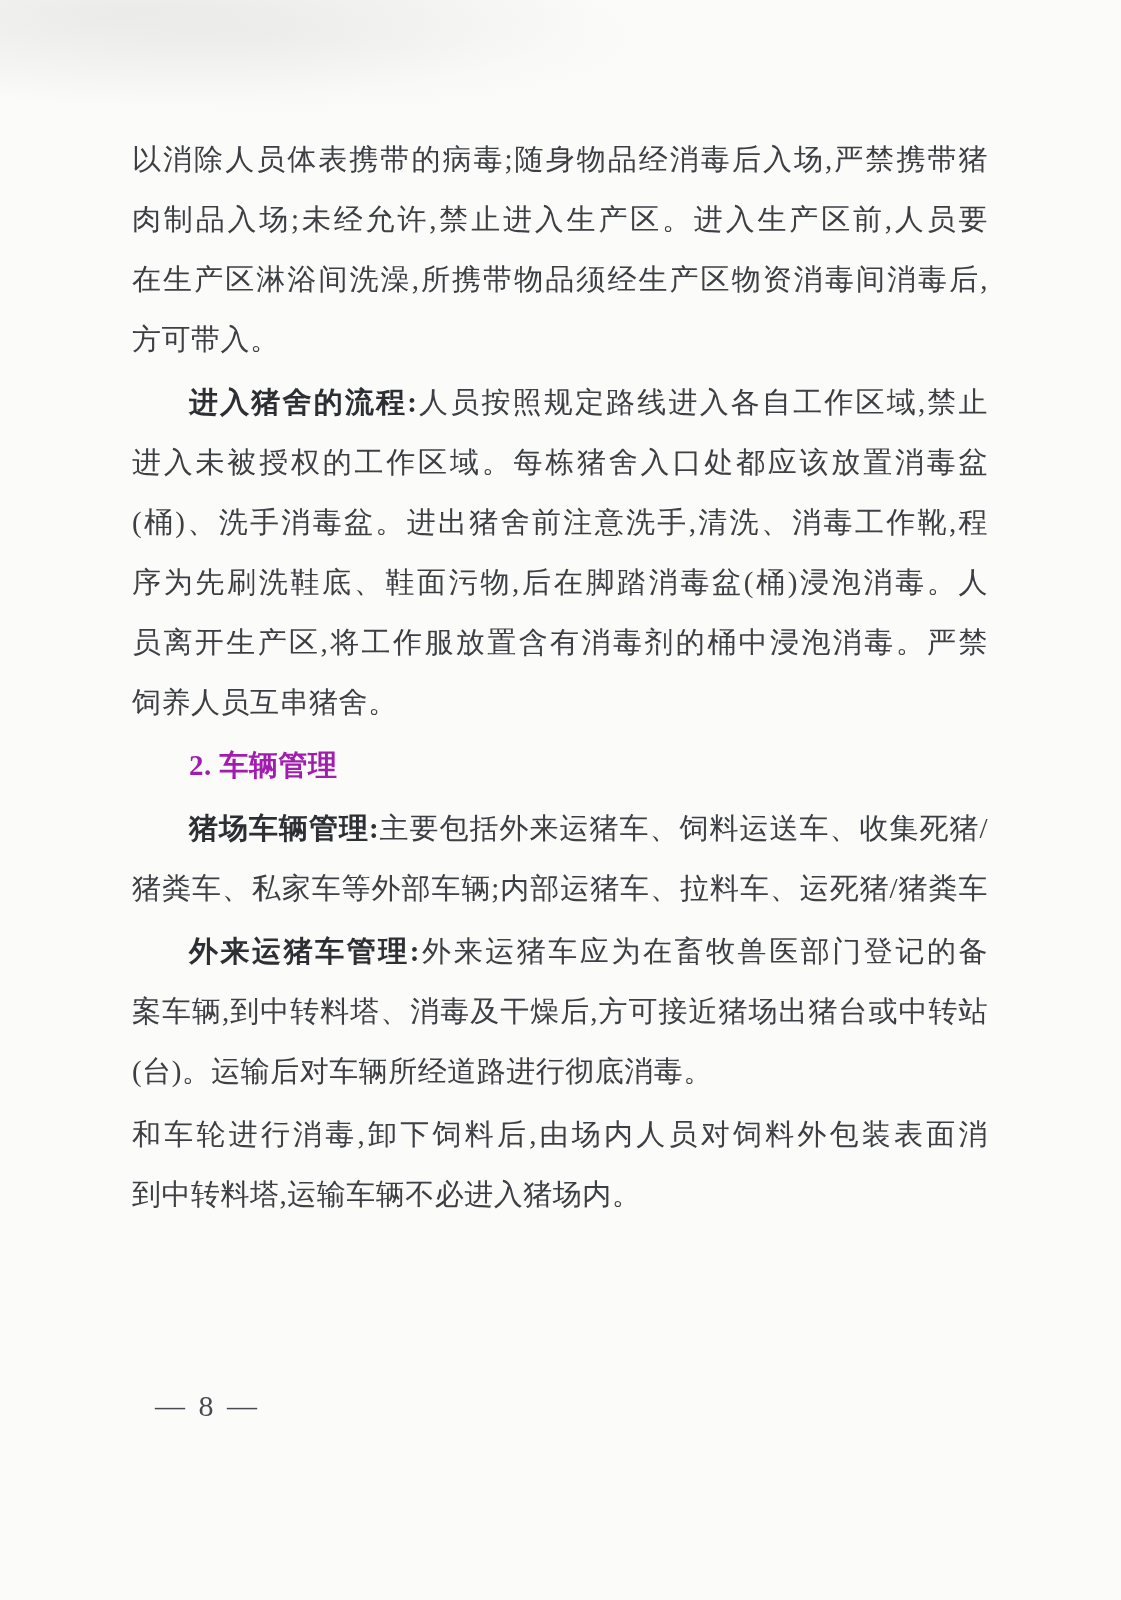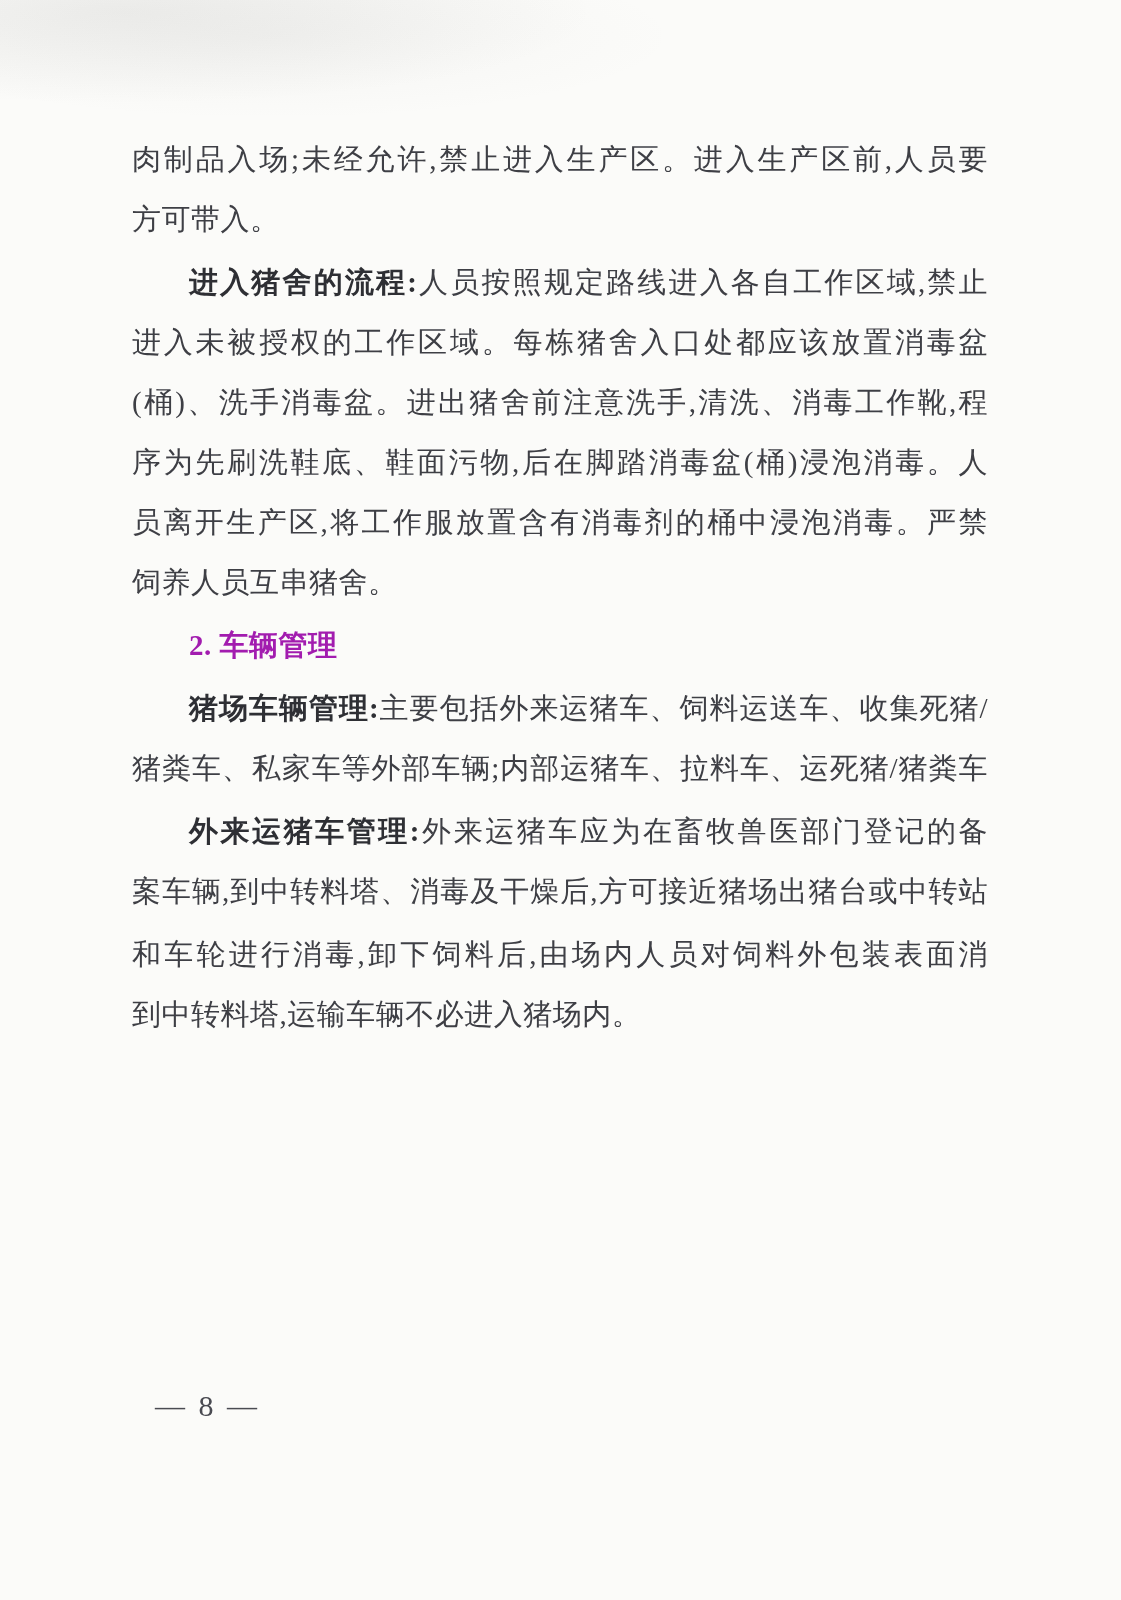--- a/index.html
+++ b/index.html
@@ -53,21 +53,23 @@
 </style>
 </head>
 <body>
 
 <div class="page">
   <div class="scan-noise"></div>
 
   <div class="content">
 
     <div class="para">
+      <div class="line">以消除人员体表携带的病毒;随身物品经消毒后入场,严禁携带猪</div>
       <div class="line">肉制品入场;未经允许,禁止进入生产区。进入生产区前,人员要</div>
+      <div class="line">在生产区淋浴间洗澡,所携带物品须经生产区物资消毒间消毒后,</div>
       <div class="line last">方可带入。</div>
     </div>
 
     <div class="para">
       <div class="line indent"><span class="b">进入猪舍的流程:</span><span>人员按照规定路线进入各自工作区域,禁止</span></div>
       <div class="line">进入未被授权的工作区域。每栋猪舍入口处都应该放置消毒盆</div>
       <div class="line">(桶)、洗手消毒盆。进出猪舍前注意洗手,清洗、消毒工作靴,程</div>
       <div class="line">序为先刷洗鞋底、鞋面污物,后在脚踏消毒盆(桶)浸泡消毒。人</div>
       <div class="line">员离开生产区,将工作服放置含有消毒剂的桶中浸泡消毒。严禁</div>
       <div class="line last">饲养人员互串猪舍。</div>
@@ -78,20 +80,21 @@
     </div>
 
     <div class="para">
       <div class="line indent"><span class="b">猪场车辆管理:</span><span>主要包括外来运猪车、饲料运送车、收集死猪/</span></div>
       <div class="line">猪粪车、私家车等外部车辆;内部运猪车、拉料车、运死猪/猪粪车</div>
     </div>
 
     <div class="para">
       <div class="line indent"><span class="b">外来运猪车管理:</span><span>外来运猪车应为在畜牧兽医部门登记的备</span></div>
       <div class="line">案车辆,到中转料塔、消毒及干燥后,方可接近猪场出猪台或中转站</div>
+      <div class="line last">(台)。运输后对车辆所经道路进行彻底消毒。</div>
     </div>
 
     <div class="para">
       <div class="line">和车轮进行消毒,卸下饲料后,由场内人员对饲料外包装表面消</div>
       <div class="line last">到中转料塔,运输车辆不必进入猪场内。</div>
     </div>
 
   </div>
 
   <div class="footer">— 8 —</div>

